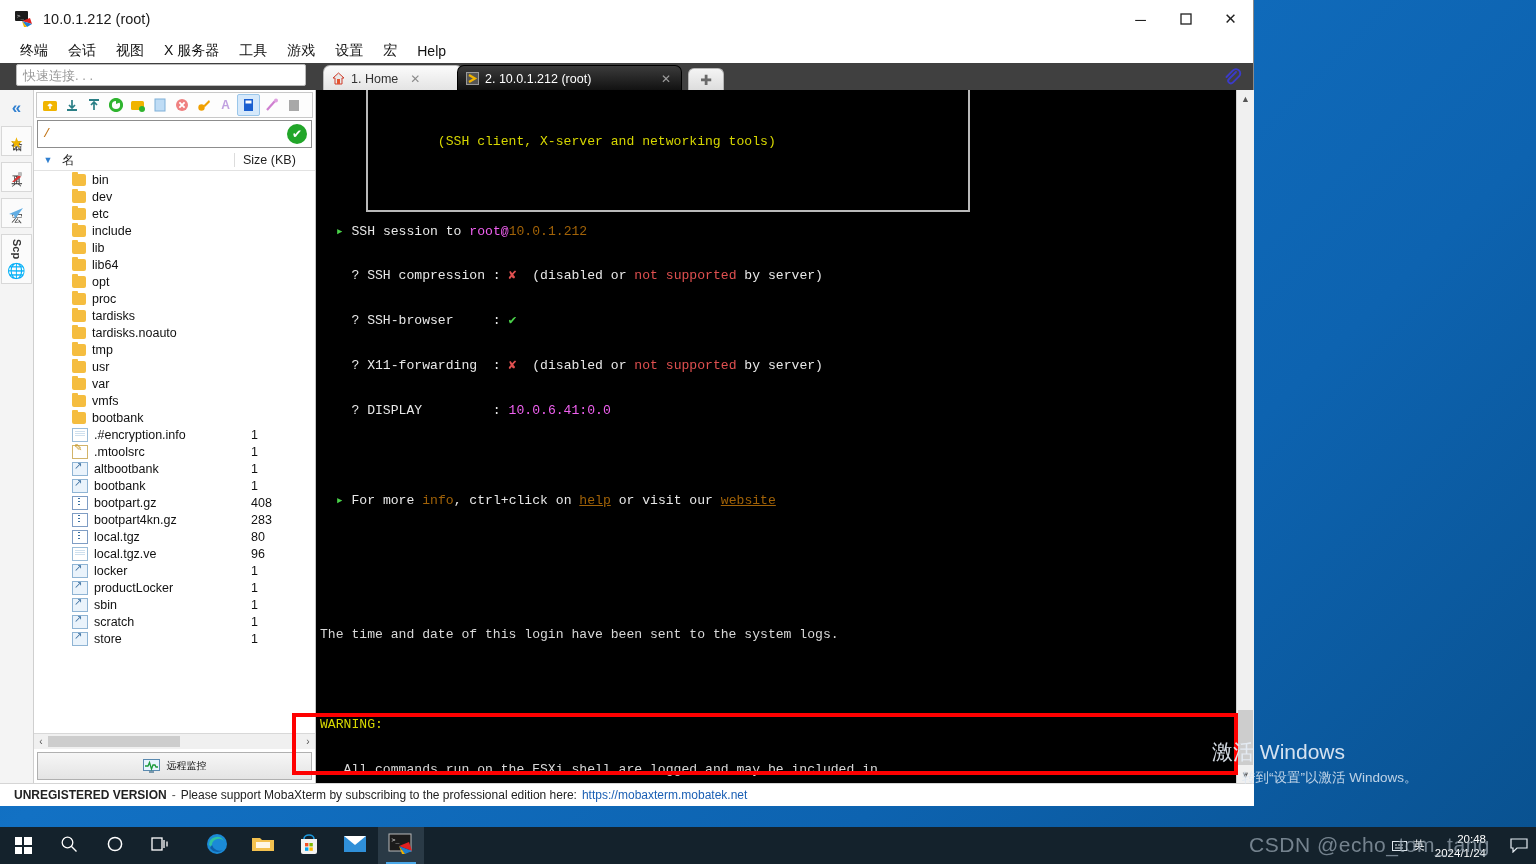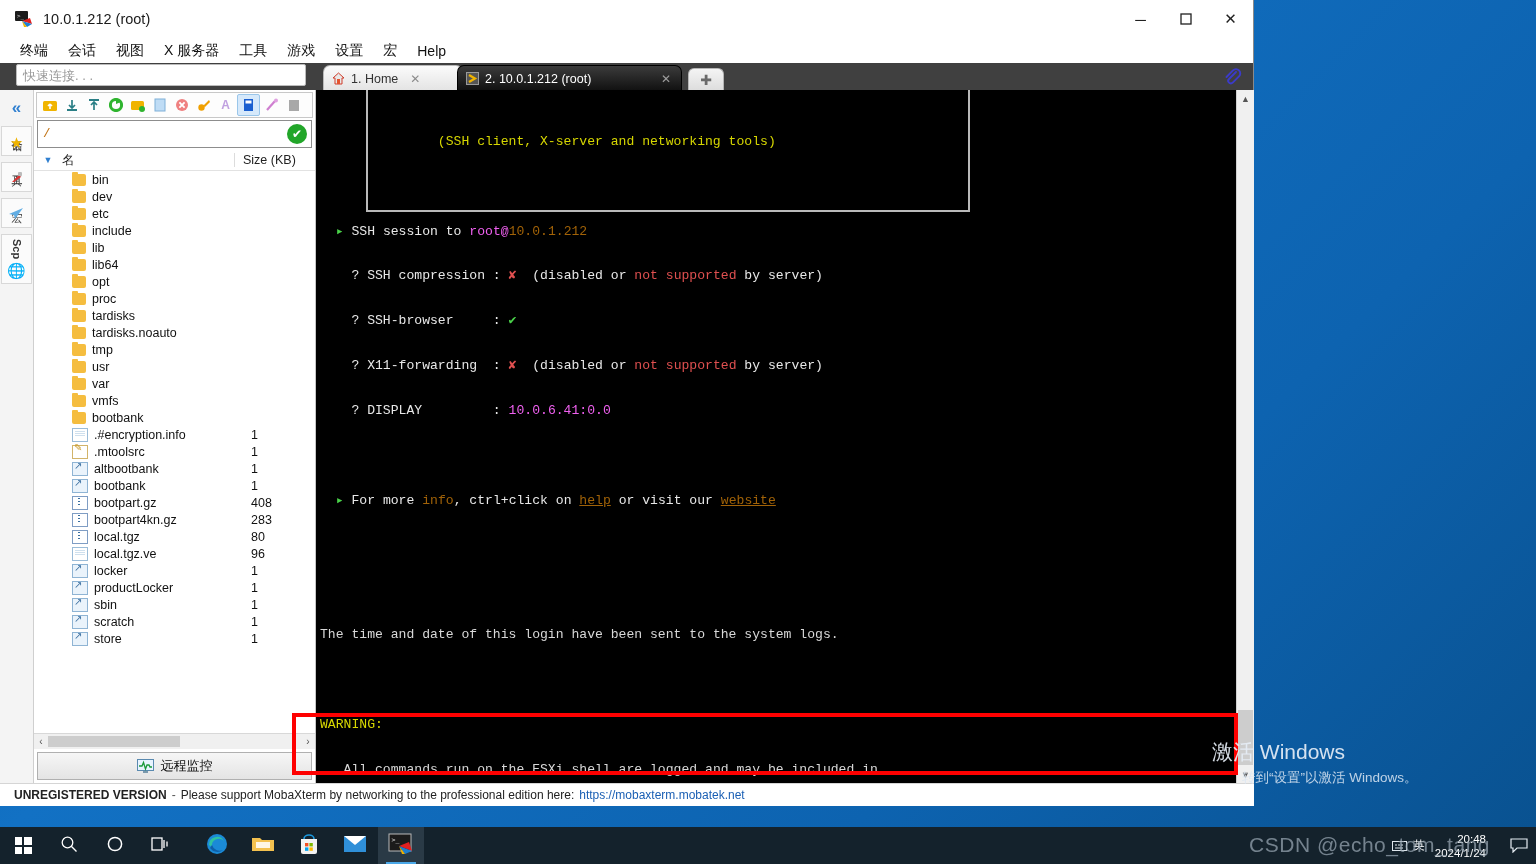--- a/index.html
+++ b/index.html
@@ -95,21 +95,21 @@
   .ic.gz{background:#fff;border:1px solid #7f9dc4;}
   .ic.gz:after{content:"";position:absolute;left:5px;top:1px;width:2px;height:9px;
                background:repeating-linear-gradient(#3a6fa0 0 1px,transparent 1px 3px);}
   .ic.pen{background:#fff;border:1px solid #d2b46a;}
   .ic.pen:after{content:"✎";position:absolute;left:1px;top:-4px;font-size:10px;color:#c99b2c;}
   #fb-hscroll{height:15px;border-top:1px solid #d8d8d8;display:flex;align-items:center;background:#f0f0f0;}
   #fb-hscroll .arw{width:14px;text-align:center;font-size:10px;color:#555;}
   #fb-hscroll .track{flex:1;height:11px;background:#f0f0f0;position:relative;}
   #fb-hscroll .thumb{position:absolute;left:0;top:0;width:132px;height:11px;background:#cdcdcd;}
   #btn-monitor{height:26px;margin:3px;border:1px solid #b0b0b0;background:linear-gradient(#f6f6f6,#e4e4e4);
-               display:flex;align-items:center;justify-content:center;font-size:13px;color:#111;}
+               display:flex;align-items:center;justify-content:center;font-size:10px;color:#111;}
   #chk-follow{height:28px;display:flex;align-items:center;justify-content:center;font-size:13px;color:#111;}
   #chk-follow .box{width:12px;height:12px;border:1px solid #6f6f6f;background:#fff;margin-right:6px;}
   
   #term-wrap{flex:1;background:#000;position:relative;overflow:hidden;}
   #term{
     position:absolute;left:4px;top:0px;right:18px;bottom:0;
     font-family:"Liberation Mono","DejaVu Sans Mono",monospace;
     font-size:13.1px;line-height:14.95px;color:#d8d8d8;white-space:pre;
   }
   #term .ln{height:14.95px;}
@@ -561,21 +561,21 @@
         <div class="sb-arr" style="position:absolute;bottom:0;left:0;right:0;">▼</div>
       </div>
     </div>
   </div>
 
   <div id="redbox"></div>
 
   <div id="statusbar">
     <b>UNREGISTERED VERSION</b>
     <span class="dash">-</span>
-    <span>Please support MobaXterm by networking to the professional edition here:</span>
+    <span>Please support MobaXterm by subscribing to the professional edition here:</span>
     <a href="#">https://mobaxterm.mobatek.net</a>
   </div>
 </div>
 
 <div id="watermark">
   <div class="w1">激活 Windows</div>
   <div class="w2">转到“设置”以激活 Windows。</div>
 </div>
 
 <div id="taskbar">

